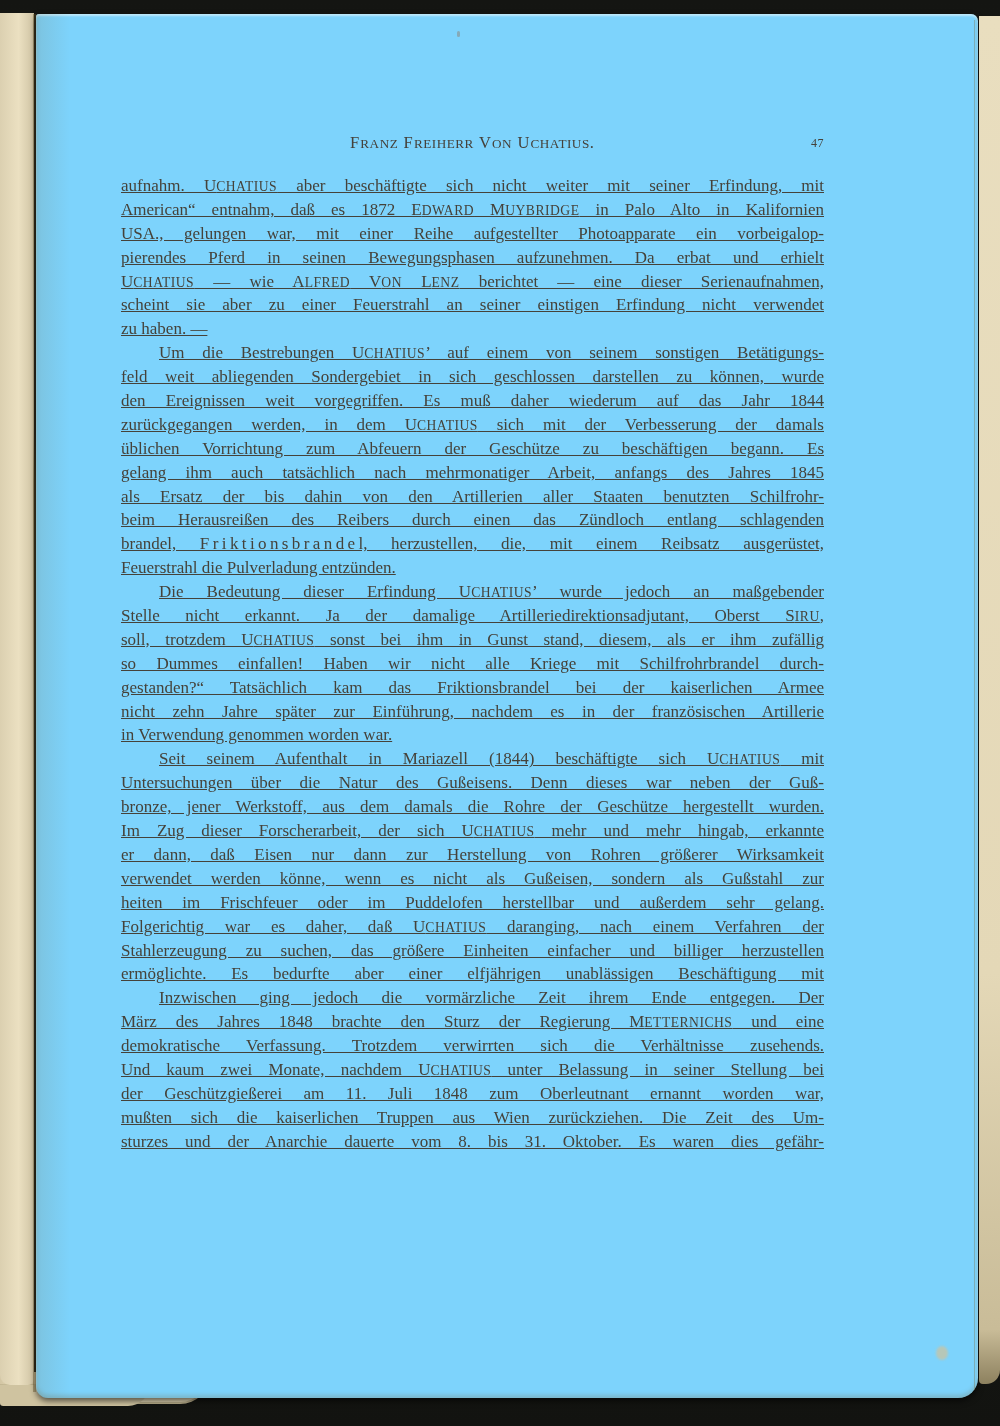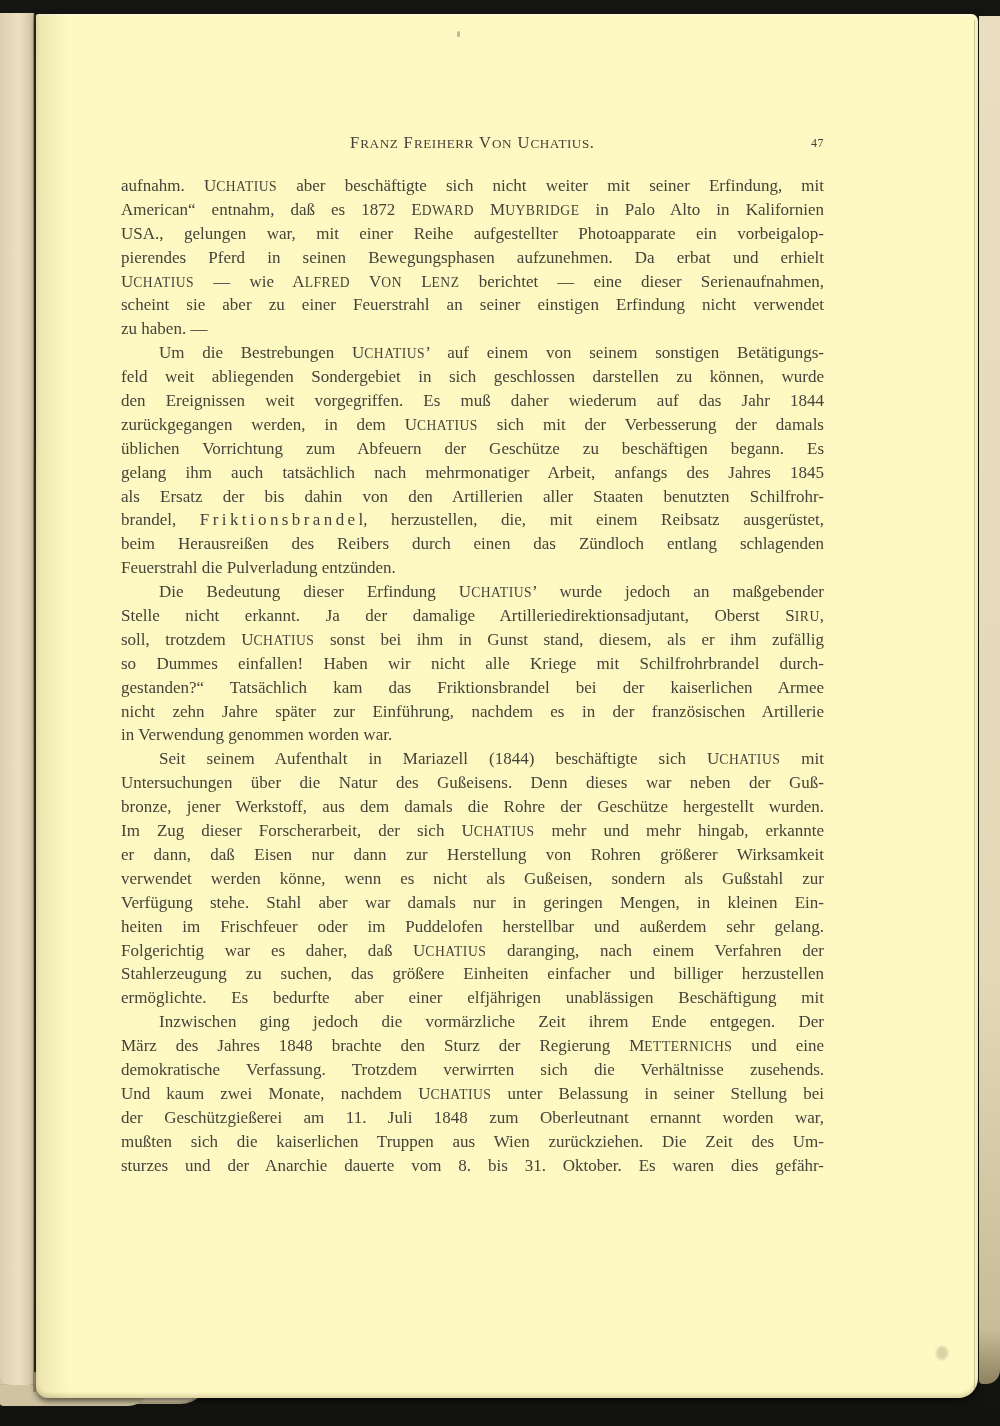--- a/index.html
+++ b/index.html
@@ -10,39 +10,39 @@
   }
   
   .scan-bg{position:absolute;inset:0;background:linear-gradient(180deg,#141512 0%,#1c1d19 55%,#121310 100%);}
   .stack-edge{position:absolute;left:0;top:1372px;width:210px;height:30px;background:#e2d6b4;border-radius:0 0 40px 6px;box-shadow:0 2px 0 #b9ad8a;}
   .stack-edge2{position:absolute;left:0;top:1384px;width:150px;height:22px;background:#cfc3a0;border-radius:0 0 34px 5px;}
   .prev-page{position:absolute;left:0;top:13px;width:34px;height:1372px;background:#ebe0c1;border-radius:0 0 6px 10px;}
   .prev-page-shade{position:absolute;left:0;top:13px;width:34px;height:1372px;background:linear-gradient(90deg,rgba(80,65,30,.10),rgba(80,65,30,0) 55%,rgba(80,65,30,.18) 100%);}
   .seam{position:absolute;left:33px;top:14px;width:3px;height:1378px;background:linear-gradient(180deg,rgba(96,78,36,.45),rgba(96,78,36,.22) 30%,rgba(96,78,36,.5) 34%,rgba(96,78,36,.25) 70%,rgba(96,78,36,.4));}
   .page{
     position:absolute;left:36px;top:14px;width:942px;height:1384px;
-    background:#fef9c3;
+    background:#7dd3fc;
     border-radius:3px 7px 20px 12px;
     box-shadow:inset 0 2px 2px rgba(255,255,250,.5), inset 0 -3px 4px rgba(120,100,55,.25), 0 3px 6px rgba(0,0,0,.6);
   }
   .page::before{content:"";position:absolute;left:0;top:0;bottom:0;width:34px;
     background:linear-gradient(90deg,rgba(120,98,48,.14),rgba(120,98,48,0));border-radius:3px 0 0 12px;}
   .page::after{content:"";position:absolute;right:3px;top:6px;bottom:8px;width:1px;background:rgba(130,110,60,.35);}
   .right-sliver{position:absolute;left:979px;top:16px;width:21px;height:1368px;background:linear-gradient(180deg,#e9debf 0%,#e4d8b7 70%,#c9bc98 96%,#8d815f 100%);border-radius:0 0 14px 4px;}
   .speck1{position:absolute;left:457px;top:31px;width:3px;height:6px;background:#8d897f;opacity:.55;border-radius:2px;}
   .speck2{position:absolute;left:936px;top:1346px;width:12px;height:14px;background:#cfc29c;opacity:.7;border-radius:50%;filter:blur(1px);}
   
   .header-row{position:absolute;left:85px;top:117px;width:703px;height:24px;color:#45413a;}
   .header-title{
     display:block;text-align:center;font-size:16.5px;letter-spacing:1.2px;line-height:24px;
   }
   .page-number{position:absolute;right:0;top:0;font-size:12px;line-height:24px;letter-spacing:.5px;}
   .body-text{
     position:absolute;left:85px;top:160px;width:703px;
-    color:#45423a;font-size:17px;
+    color:#45423a;font-size:17px;text-decoration:underline;
   }
   .para{margin:0;padding:0;}
   .line{
     line-height:23.9px;height:23.9px;white-space:normal;
     text-align:justify;text-align-last:justify;overflow:hidden;
   }
   .line.flush{text-align-last:left;}
   .line.indent{text-indent:38px;}
   .sc{font-size:0.8em;letter-spacing:.5px;}
 </style>
@@ -72,41 +72,40 @@
         <div class="line flush">zu haben. —</div>
       </div>
       <div class="para">
         <div class="line indent">Um die Bestrebungen U<span class="sc">CHATIUS</span>’ auf einem von seinem sonstigen Betätigungs-</div>
         <div class="line">feld weit abliegenden Sondergebiet in sich geschlossen darstellen zu können, wurde</div>
         <div class="line">den Ereignissen weit vorgegriffen. Es muß daher wiederum auf das Jahr 1844</div>
         <div class="line">zurückgegangen werden, in dem U<span class="sc">CHATIUS</span> sich mit der Verbesserung der damals</div>
         <div class="line">üblichen Vorrichtung zum Abfeuern der Geschütze zu beschäftigen begann. Es</div>
         <div class="line">gelang ihm auch tatsächlich nach mehrmonatiger Arbeit, anfangs des Jahres 1845</div>
         <div class="line">als Ersatz der bis dahin von den Artillerien aller Staaten benutzten Schilfrohr-</div>
+        <div class="line">beim Herausreißen des Reibers durch einen das Zündloch entlang schlagenden</div>
         <div class="line">brandel, F r i k t i o n s b r a n d e l, herzustellen, die, mit einem Reibsatz ausgerüstet,</div>
-        <div class="line">beim Herausreißen des Reibers durch einen das Zündloch entlang schlagenden</div>
         <div class="line flush">Feuerstrahl die Pulverladung entzünden.</div>
       </div>
       <div class="para">
         <div class="line indent">Die Bedeutung dieser Erfindung U<span class="sc">CHATIUS</span>’ wurde jedoch an maßgebender</div>
         <div class="line">Stelle nicht erkannt. Ja der damalige Artilleriedirektionsadjutant, Oberst S<span class="sc">IRU</span>,</div>
         <div class="line">soll, trotzdem U<span class="sc">CHATIUS</span> sonst bei ihm in Gunst stand, diesem, als er ihm zufällig</div>
         <div class="line">so Dummes einfallen! Haben wir nicht alle Kriege mit Schilfrohrbrandel durch-</div>
         <div class="line">gestanden?“ Tatsächlich kam das Friktionsbrandel bei der kaiserlichen Armee</div>
         <div class="line">nicht zehn Jahre später zur Einführung, nachdem es in der französischen Artillerie</div>
         <div class="line flush">in Verwendung genommen worden war.</div>
       </div>
       <div class="para">
         <div class="line indent">Seit seinem Aufenthalt in Mariazell (1844) beschäftigte sich U<span class="sc">CHATIUS</span> mit</div>
         <div class="line">Untersuchungen über die Natur des Gußeisens. Denn dieses war neben der Guß-</div>
         <div class="line">bronze, jener Werkstoff, aus dem damals die Rohre der Geschütze hergestellt wurden.</div>
         <div class="line">Im Zug dieser Forscherarbeit, der sich U<span class="sc">CHATIUS</span> mehr und mehr hingab, erkannte</div>
         <div class="line">er dann, daß Eisen nur dann zur Herstellung von Rohren größerer Wirksamkeit</div>
         <div class="line">verwendet werden könne, wenn es nicht als Gußeisen, sondern als Gußstahl zur</div>
-        <div class="line">Verfügung stehe. Stahl aber war damals nur in geringen Mengen, in kleinen Ein-</div>
         <div class="line">heiten im Frischfeuer oder im Puddelofen herstellbar und außerdem sehr gelang.</div>
         <div class="line">Folgerichtig war es daher, daß U<span class="sc">CHATIUS</span> daranging, nach einem Verfahren der</div>
         <div class="line">Stahlerzeugung zu suchen, das größere Einheiten einfacher und billiger herzustellen</div>
         <div class="line">ermöglichte. Es bedurfte aber einer elfjährigen unablässigen Beschäftigung mit</div>
       </div>
       <div class="para">
         <div class="line indent">Inzwischen ging jedoch die vormärzliche Zeit ihrem Ende entgegen. Der</div>
         <div class="line">März des Jahres 1848 brachte den Sturz der Regierung M<span class="sc">ETTERNICHS</span> und eine</div>
         <div class="line">demokratische Verfassung. Trotzdem verwirrten sich die Verhältnisse zusehends.</div>
         <div class="line">Und kaum zwei Monate, nachdem U<span class="sc">CHATIUS</span> unter Belassung in seiner Stellung bei</div>

